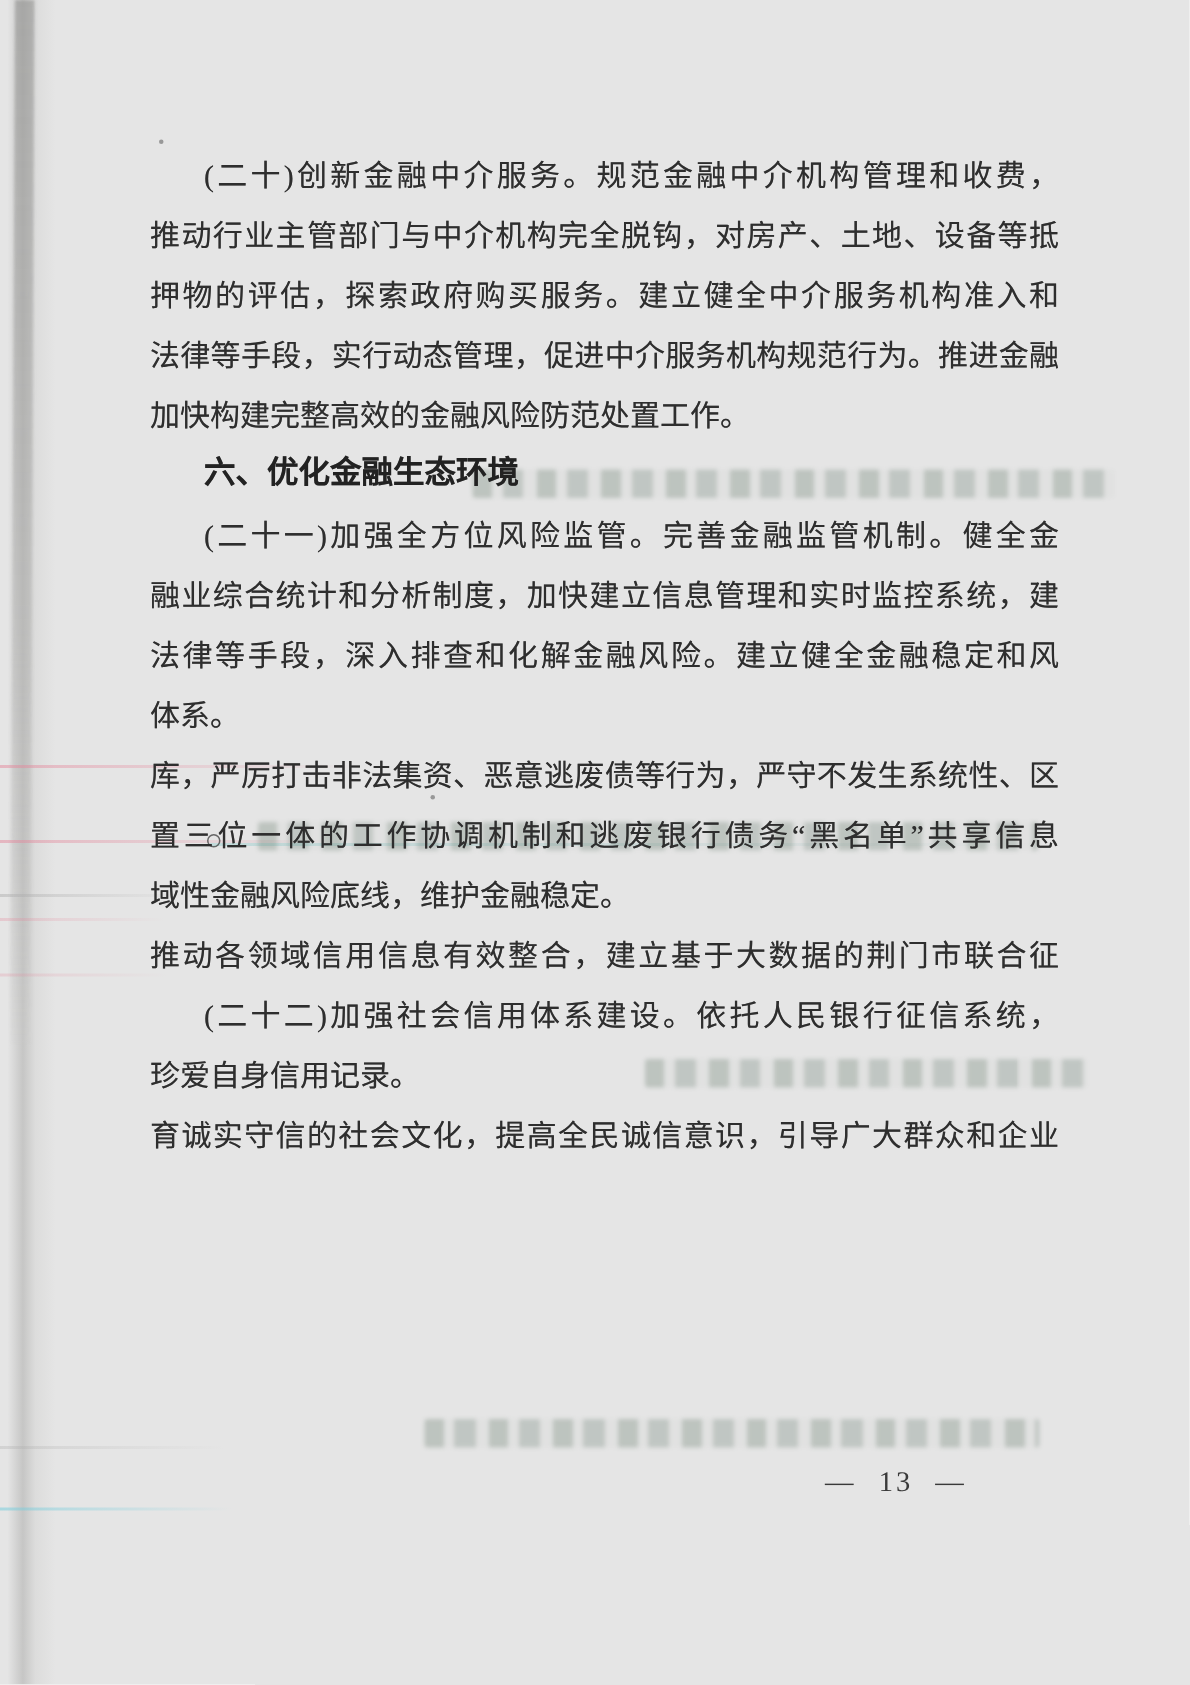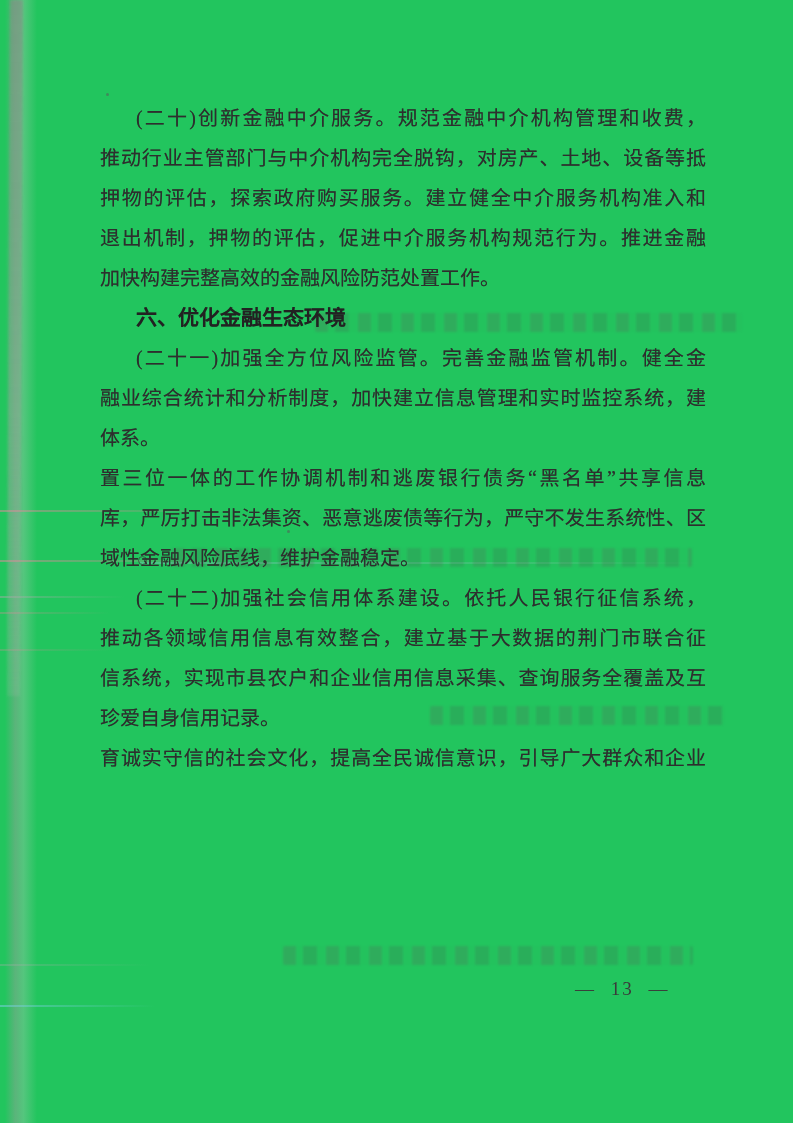--- a/index.html
+++ b/index.html
@@ -5,21 +5,21 @@
   html, body { margin: 0; padding: 0; }
   body {
     width: 793px; height: 1123px;
     background: #ffffff;
     font-family: "Liberation Serif", "DejaVu Serif", serif;
     overflow: hidden;
   }
   .page {
     position: relative;
     width: 793px; height: 1123px;
-    background: #22c55e;
+    background: #e5e5e5;
     overflow: hidden;
   }
   
   .edge-band {
     position: absolute; left: 5px; top: 0; width: 32px; height: 100%;
     background: linear-gradient(to right,
       rgba(255,255,255,0) 0%,
       rgba(160,160,158,0.45) 32%,
       rgba(200,200,198,0.30) 58%,
       rgba(252,252,250,0) 100%);
@@ -41,27 +41,27 @@
   .text-line {
     height: 40px; line-height: 40px;
     font-size: 20px; color: #2e2e2e;
     text-align: justify; text-align-last: justify;
     text-justify: inter-character;
     text-shadow: 0 0 0.4px rgba(40,40,40,0.55);
   }
   .text-line.indent { padding-left: 36px; }
   .text-line.para-end { text-align-last: left; }
   .text-line.heading {
-    font-family: Liberation Sans, sans-serif;
+    font-family: Liberation Mono, monospace;
     font-weight: 700; font-size: 21px; color: #222;
     text-align-last: left;
   }
   
   .page-number {
-    position: absolute; left: 575px; top: 979px;
+    position: absolute; left: 550px; top: 979px;
     font-size: 19px; color: #3a3a3a;
     letter-spacing: 2px; word-spacing: 8px;
     line-height: 20px;
   }
   
   .bleed {
     position: absolute; height: 19px;
     filter: blur(1.3px); opacity: 0.5;
     background: repeating-linear-gradient(90deg,
       rgba(85,108,90,0.55) 0px, rgba(85,108,90,0.55) 13px,
@@ -108,31 +108,31 @@
 
   <div class="bleed" style="left:315px; top:313px; width:428px;"></div>
   <div class="bleed" style="left:172px; top:548px; width:520px;"></div>
   <div class="bleed" style="left:430px; top:706px; width:295px;"></div>
   <div class="bleed" style="left:283px; top:946px; width:410px;"></div>
 
   <div class="text-block">
       <div class="text-line indent" lang="zh-CN">(二十)创新金融中介服务。规范金融中介机构管理和收费，</div>
       <div class="text-line" lang="zh-CN">推动行业主管部门与中介机构完全脱钩，对房产、土地、设备等抵</div>
       <div class="text-line" lang="zh-CN">押物的评估，探索政府购买服务。建立健全中介服务机构准入和</div>
-      <div class="text-line" lang="zh-CN">退出机制，押物的评估，促进中介服务机构规范行为。推进金融</div>
+      <div class="text-line" lang="zh-CN">法律等手段，实行动态管理，促进中介服务机构规范行为。推进金融</div>
       <div class="text-line para-end" lang="zh-CN">加快构建完整高效的金融风险防范处置工作。</div>
       <div class="text-line indent para-end heading" lang="zh-CN">六、优化金融生态环境</div>
       <div class="text-line indent" lang="zh-CN">(二十一)加强全方位风险监管。完善金融监管机制。健全金</div>
       <div class="text-line" lang="zh-CN">融业综合统计和分析制度，加快建立信息管理和实时监控系统，建</div>
+      <div class="text-line" lang="zh-CN">法律等手段，深入排查和化解金融风险。建立健全金融稳定和风</div>
       <div class="text-line para-end" lang="zh-CN">体系。</div>
+      <div class="text-line" lang="zh-CN">库，严厉打击非法集资、恶意逃废债等行为，严守不发生系统性、区</div>
       <div class="text-line" lang="zh-CN">置三位一体的工作协调机制和逃废银行债务“黑名单”共享信息</div>
-      <div class="text-line" lang="zh-CN">库，严厉打击非法集资、恶意逃废债等行为，严守不发生系统性、区</div>
       <div class="text-line para-end" lang="zh-CN">域性金融风险底线，维护金融稳定。</div>
+      <div class="text-line" lang="zh-CN">推动各领域信用信息有效整合，建立基于大数据的荆门市联合征</div>
       <div class="text-line indent" lang="zh-CN">(二十二)加强社会信用体系建设。依托人民银行征信系统，</div>
-      <div class="text-line" lang="zh-CN">推动各领域信用信息有效整合，建立基于大数据的荆门市联合征</div>
-      <div class="text-line" lang="zh-CN">信系统，实现市县农户和企业信用信息采集、查询服务全覆盖及互</div>
       <div class="text-line para-end" lang="zh-CN">珍爱自身信用记录。</div>
       <div class="text-line" lang="zh-CN">育诚实守信的社会文化，提高全民诚信意识，引导广大群众和企业</div>
     </div>
 
   <div class="page-number">— 13 —</div>
 
 </div>
 
 </body></html>

